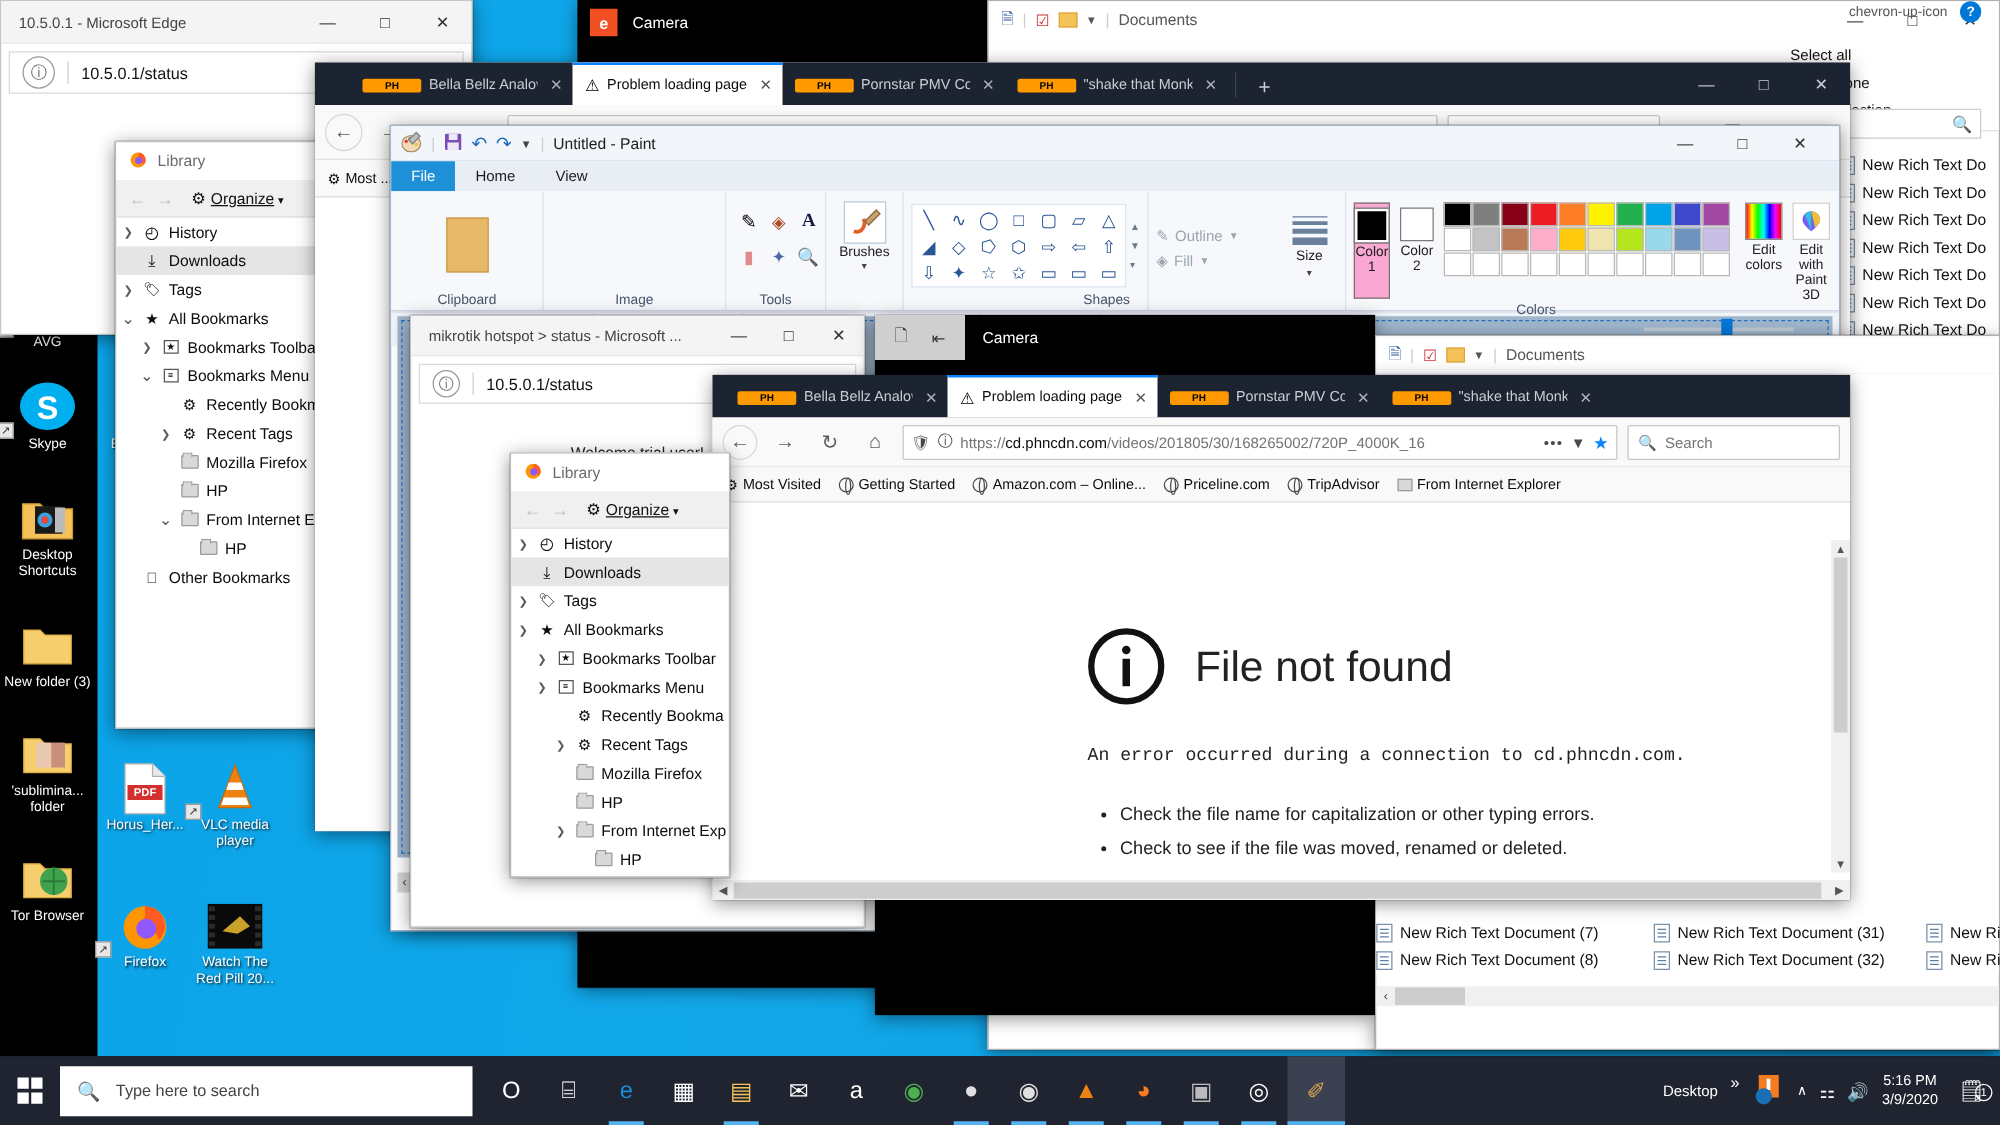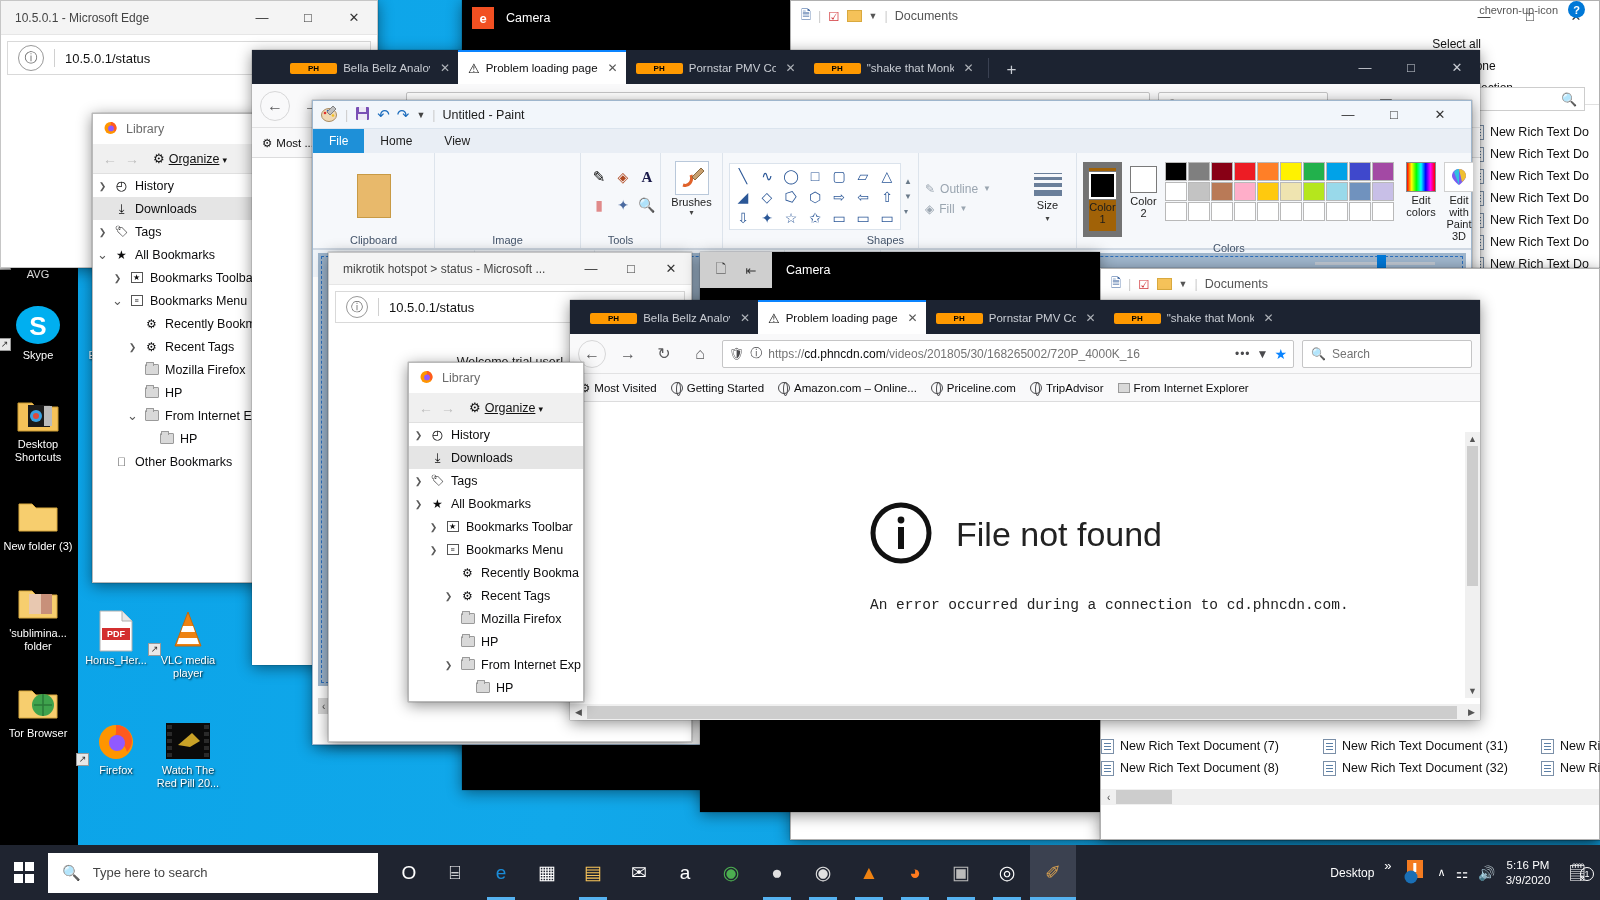--- a/index.html
+++ b/index.html
@@ -748,21 +748,21 @@
           <div style="width:28px;height:4px;background:#6a7f9a;"></div>
           <div style="width:28px;height:6px;background:#6a7f9a;"></div>
           <div style="font-size:11px;color:#1c1c1c;">Size</div>
           <div style="font-size:8px;color:#444;">▾</div>
         </div>
         <div class="glabel">&nbsp;</div>
       </div>
 
       <div class="rgroup" style="width:390px;border-right:none;">
         <div style="flex:1;display:flex;align-items:flex-start;gap:8px;padding-top:5px;">
-          <div style="width:46px;background:#a16207;border:6px solid #737373;display:flex;flex-direction:column;align-items:center;padding:4px 0 6px;">
+          <div style="width:46px;background:#f9a8d4;border:1px solid #737373;display:flex;flex-direction:column;align-items:center;padding:4px 0 18px;">
             <div style="width: 27px; height: 27px; border: 2px solid rgb(255, 255, 255); outline: rgb(122, 122, 122) solid 1px; background: rgb(0, 0, 0);" id="color1sw"></div>
             <div style="font-size:11px;color:#1c1c1c;text-align:center;line-height:12px;margin-top:2px;">Color 1</div>
           </div>
           <div style="width:46px;display:flex;flex-direction:column;align-items:center;padding:4px 0 2px;">
             <div style="width: 27px; height: 27px; border: 1px solid rgb(122, 122, 122); background: rgb(255, 255, 255);" id="color2sw"></div>
             <div style="font-size:11px;color:#1c1c1c;text-align:center;line-height:12px;margin-top:2px;">Color 2</div>
           </div>
           <div class="swatch-grid" id="palette">
               <div class="swatch" style="background: rgb(0, 0, 0);"></div>
               <div class="swatch" style="background: rgb(127, 127, 127);"></div>
@@ -1011,20 +1011,24 @@
         <span>
           <svg width="62" height="62" viewBox="0 0 62 62">
               <circle cx="31" cy="31" r="28" fill="none" stroke="#111" stroke-width="5"></circle>
               <circle cx="31" cy="18" r="3.4" fill="#111"></circle>
               <rect x="28" y="25" width="6" height="22" fill="#111"></rect>
             </svg>
         </span>
         <span style="font-size:34px;color:#222;font-weight:300;">File not found</span>
       </div>
       <div style="margin-top:30px;font-size:14.5px;color:#222;font-family:Liberation Mono, monospace;">An error occurred during a connection to cd.phncdn.com.</div>
+      <ul style="margin-top:26px;margin-left:26px;font-size:14.5px;color:#222;line-height:27px;" id="error-bullets">
+          <li>Check the file name for capitalization or other typing errors.</li>
+          <li>Check to see if the file was moved, renamed or deleted.</li>
+        </ul>
     </div>
 
     <div style="position:absolute;right:0;top:132px;bottom:22px;width:15px;background:#f0f0f0;">
       <div style="position:absolute;top:0;left:0;right:0;height:14px;color:#555;font-size:9px;text-align:center;line-height:14px;">▲</div>
       <div style="position:absolute;top:14px;left:2px;right:2px;height:140px;background:#cdcdcd;"></div>
       <div style="position:absolute;bottom:0;left:0;right:0;height:14px;color:#555;font-size:9px;text-align:center;line-height:14px;">▼</div>
     </div>
 
     <div style="position:absolute;left:0;right:0;bottom:0;height:16px;background:#f0f0f0;display:flex;align-items:center;">
       <span style="font-size:9px;color:#555;padding:0 5px;">◀</span>

